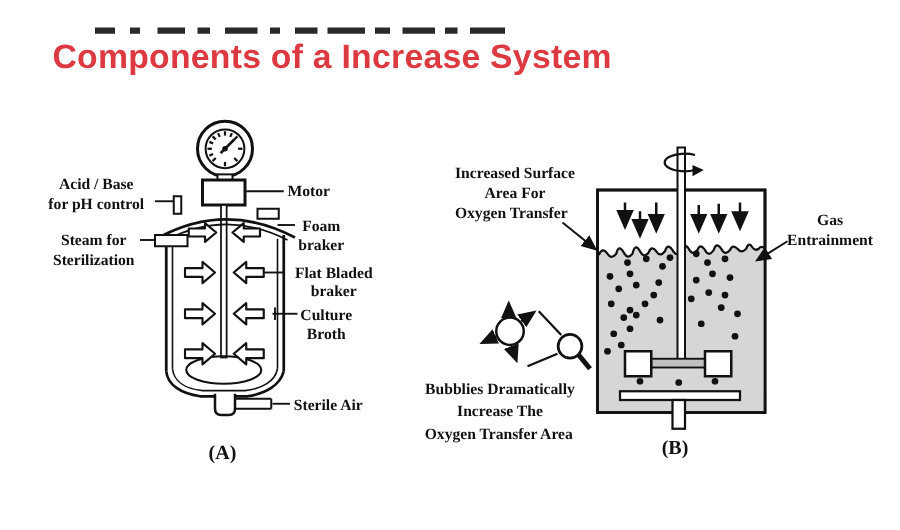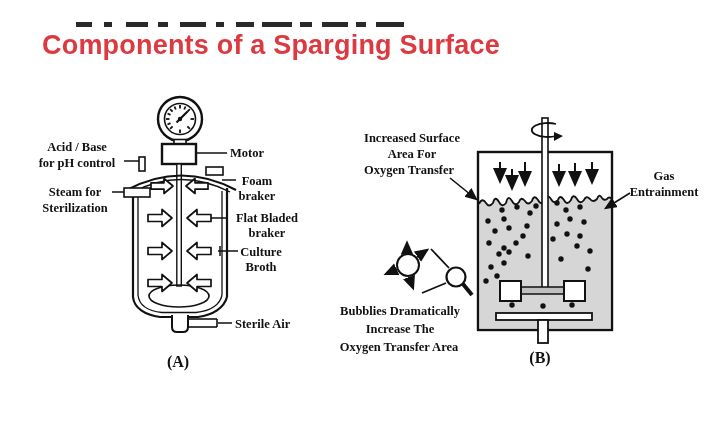--- a/index.html
+++ b/index.html
@@ -27,21 +27,21 @@
     <div class="artifact" style="left:180px;width:26px"></div>
     <div class="artifact" style="left:216px;width:8px"></div>
     <div class="artifact" style="left:236px;width:18px"></div>
     <div class="artifact" style="left:262px;width:30px"></div>
     <div class="artifact" style="left:300px;width:12px"></div>
     <div class="artifact" style="left:322px;width:26px"></div>
     <div class="artifact" style="left:356px;width:10px"></div>
     <div class="artifact" style="left:376px;width:28px"></div>
   </div>
 
-  <h1 class="title">Components of a Sparging Surface</h1>
+  <h1 class="title">Components of a Increase System</h1>
 
   <svg class="canvas" width="720" height="424" viewBox="0 0 720 424">
     <defs>
       <marker id="ah" markerWidth="9" markerHeight="8" refX="6.5" refY="3.5" orient="auto">
         <path d="M0,0 L8,3.5 L0,7 Z" fill="#111"></path>
       </marker>
     </defs>
 
     <g>
 

